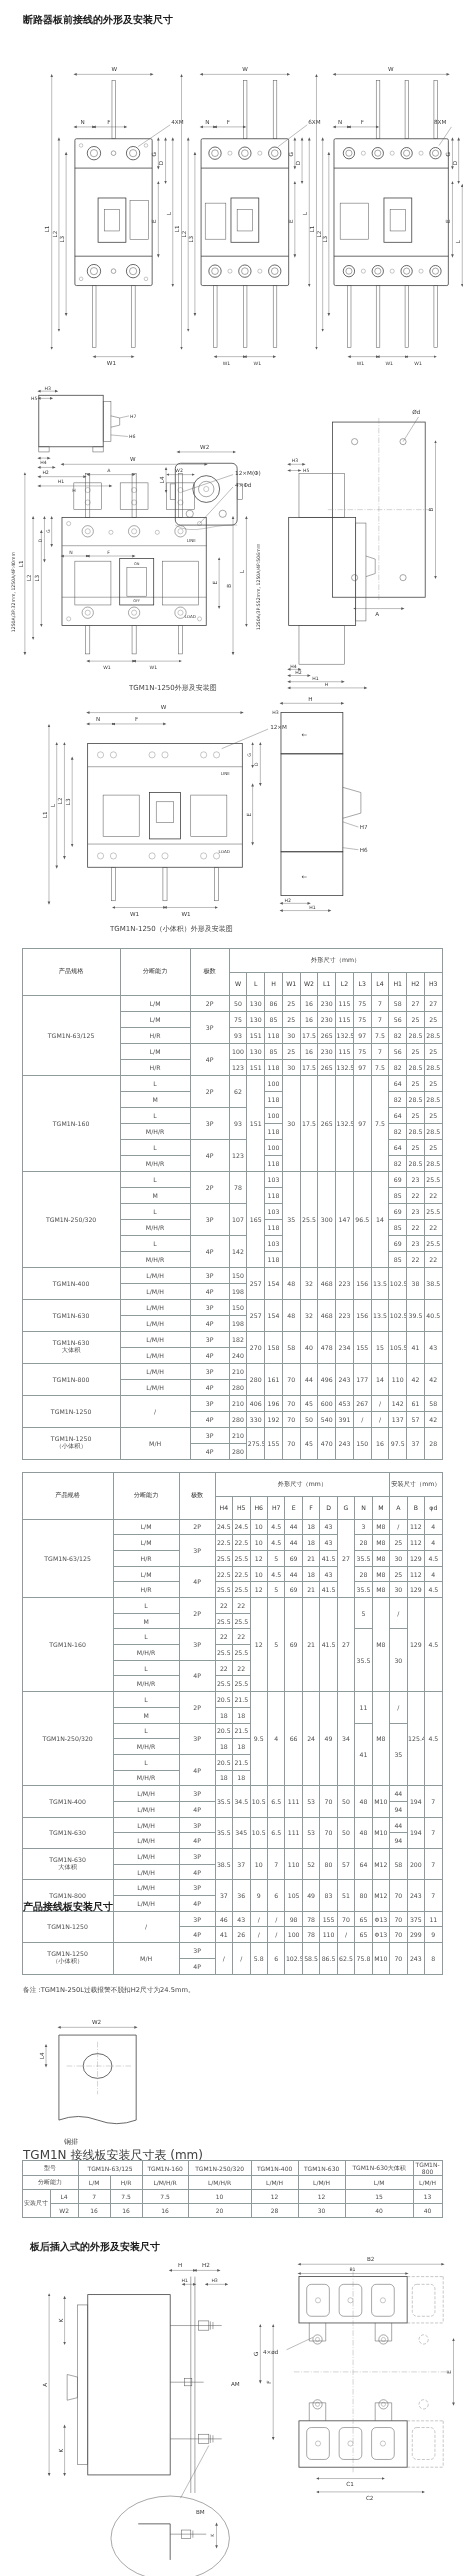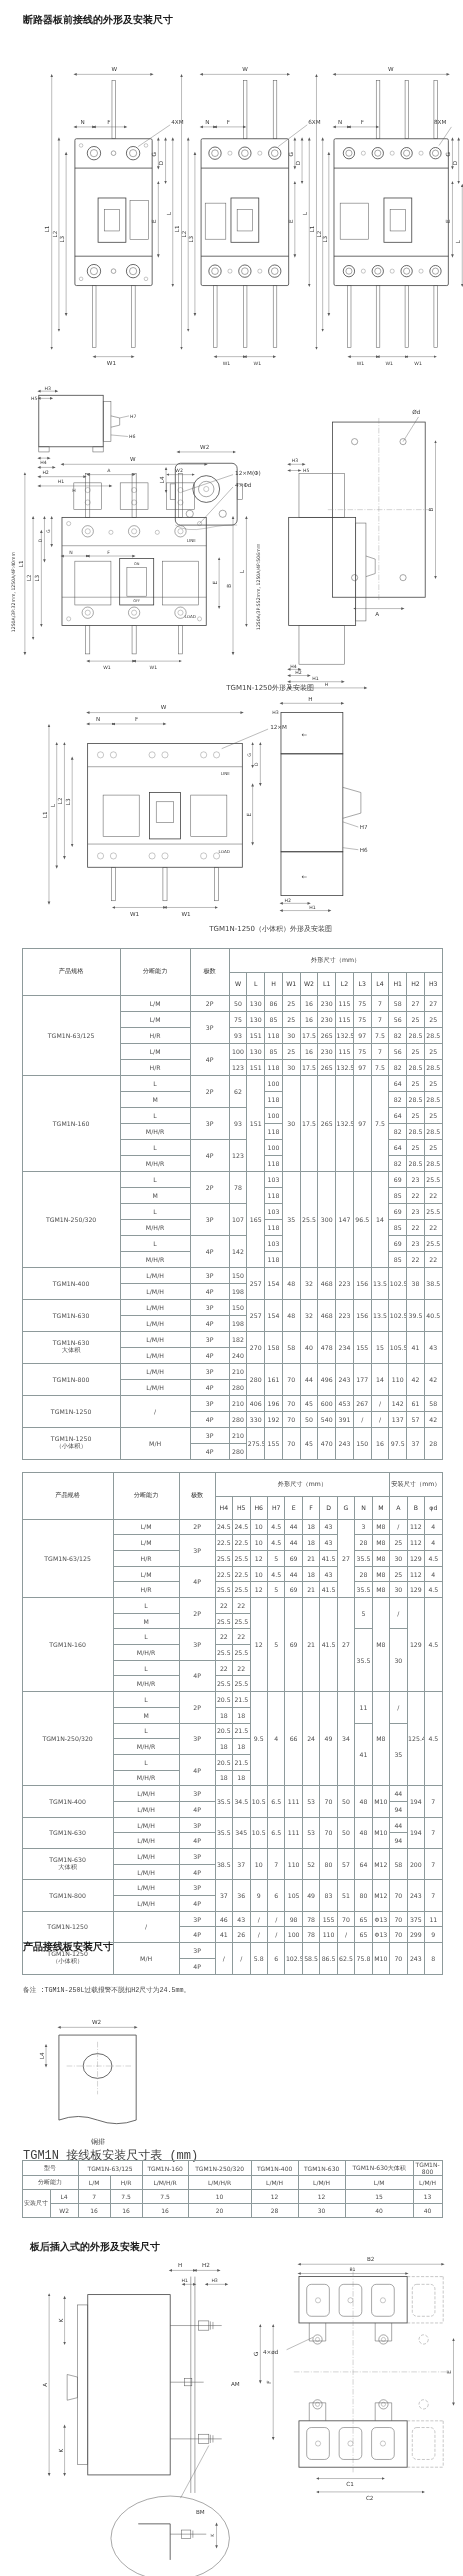--- a/index.html
+++ b/index.html
@@ -1,20 +1,20 @@
 <!DOCTYPE html>
 <html style="font-size:8.2px"><head>
 <meta charset="utf-8">
 <style>
   html,body{margin:0;padding:0;background:#fff;}
   body{width:464px;font-family:"DejaVu Sans","Liberation Sans",sans-serif;color:#333;}
   #page{position:relative;width:464px;height:3367px;background:#ffffff;overflow:hidden;}
   .sec-title{position:absolute;font-size:10px;font-weight:bold;color:#1a1a1a;}
-  .caption{position:absolute;font-size:7px;color:#3f3f3f;text-align:right;}
-  .note{position:absolute;font-size:6.7px;color:#3f3f3f;font-family:Liberation Mono, monospace;}
+  .caption{position:absolute;font-size:7px;color:#3f3f3f;text-align:left;}
+  .note{position:absolute;font-size:6.7px;color:#3f3f3f;}
   svg{position:absolute;overflow:visible;}
   svg text{font-family:"DejaVu Sans","Liberation Sans",sans-serif;font-size:11px;fill:#3a3a3a;}
   .thk{stroke:#3c3c3c;stroke-width:1.5;fill:none;}
   .ln{stroke:#555;stroke-width:1;fill:none;}
   .fn{stroke:#666;stroke-width:.7;fill:none;}
   .dim{stroke:#5a5a5a;stroke-width:.8;fill:none;marker-start:url(#ar);marker-end:url(#ar);}
   .dln{stroke:#5a5a5a;stroke-width:.8;fill:none;}
   .dsh{stroke:#777;stroke-width:.8;stroke-dasharray:6 3;fill:none;}
   .ctr{stroke:#888;stroke-width:.7;stroke-dasharray:11 3 2 3;fill:none;}
   .dl{font-size:11px;}
@@ -1187,21 +1187,21 @@
           </tr>
           <tr>
             <td>4P</td>
           </tr>
         </tbody>
       </table>
     </div>
 
 <div class="note" style="top:1986px;left:23px">备注 :TGM1N-250L过载报警不脱扣H2尺寸为24.5mm。</div>
 
-<div class="sec-title" style="top:1940px;left:23px">产品接线板安装尺寸</div>
+<div class="sec-title" style="top:1900px;left:23px">产品接线板安装尺寸</div>
 
 <svg style="top:2017px;left:28px" width="170" height="116" viewBox="0 0 330 225">
   <line class="dim" x1="60" y1="20" x2="210" y2="20"></line>
       <text x="124" y="14" class="dl">W2</text>
   <path d="M60,35 L210,35 L210,200 q-38,14 -75,0 q-37,-14 -75,0 Z" class="thk"></path>
   <line class="dim" x1="35" y1="55" x2="35" y2="95"></line>
       <text transform="rotate(-90 31 75)" x="31" y="75" text-anchor="middle" class="dl">L4</text>
   <ellipse cx="135" cy="95" rx="28" ry="24" class="thk"></ellipse>
   <line class="ctr" x1="135" y1="48" x2="135" y2="150"></line>
       <line class="ctr" x1="75" y1="95" x2="200" y2="95"></line>

